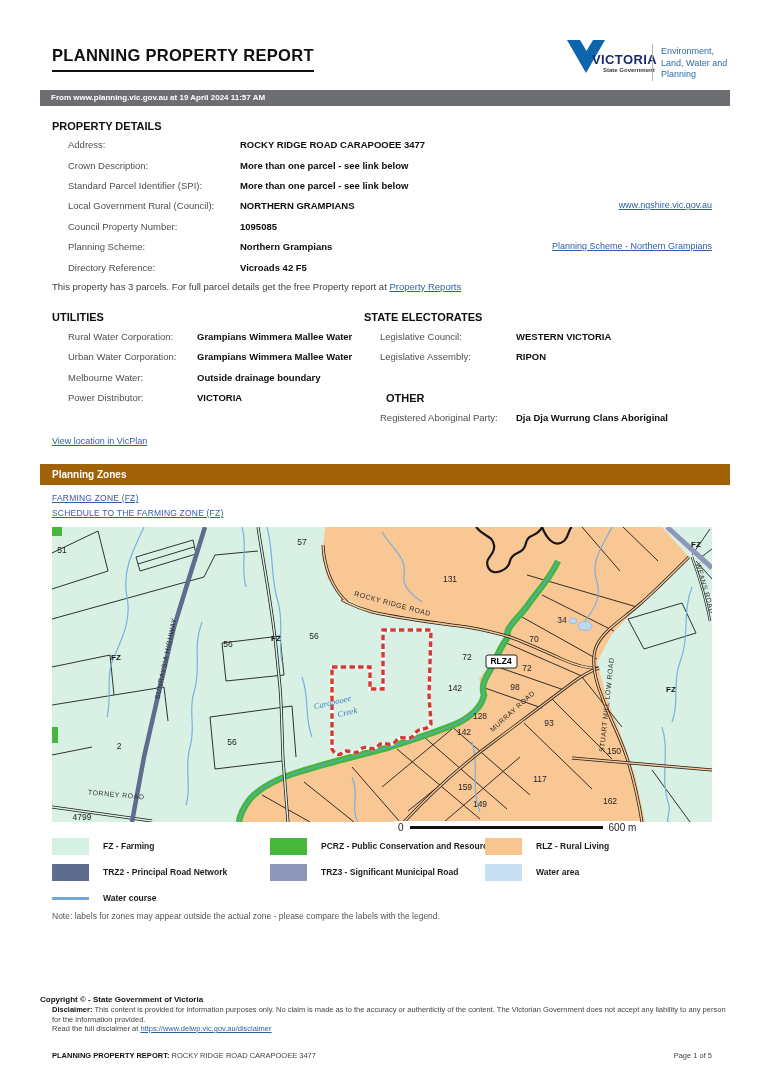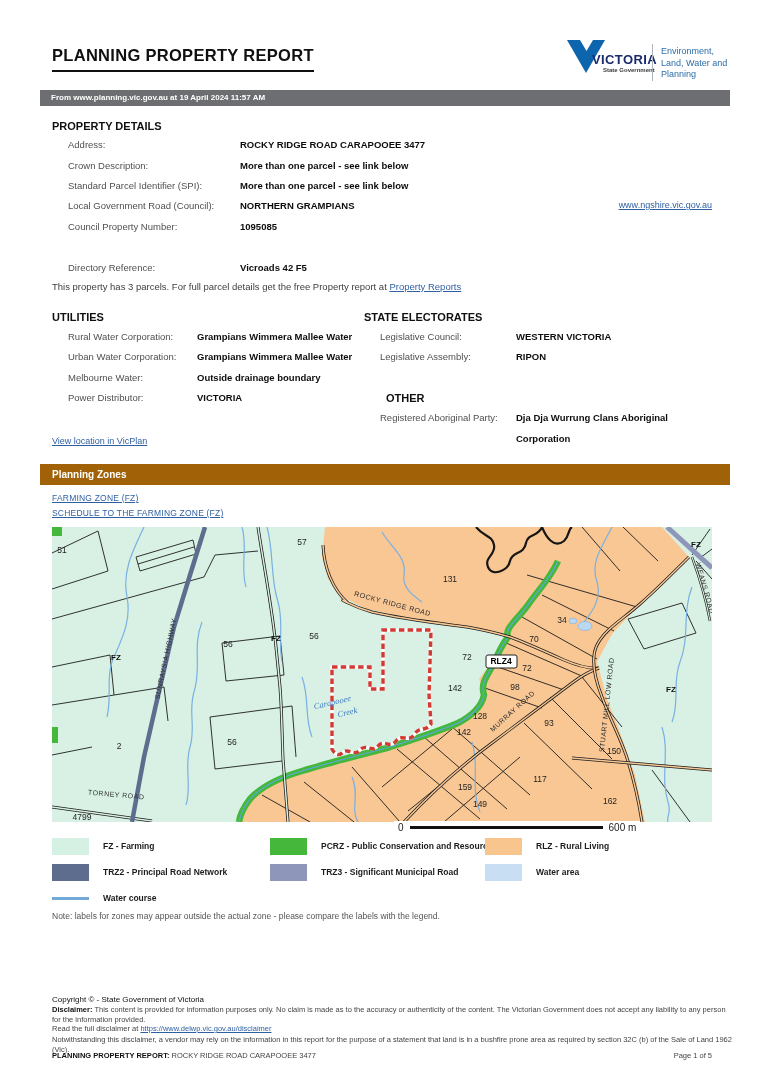--- a/index.html
+++ b/index.html
@@ -48,21 +48,21 @@
   #scalebar{left:394px;top:821px;display:flex;align-items:center;background:#fff;
             font-size:10px;color:#222;padding:1px 4px;}
   #scale-line{width:193px;height:2.5px;background:#111;margin:0 6px;}
   
   .leg-item{position:absolute;height:17px;}
   .leg-sw{position:absolute;width:37px;height:17px;}
   .leg-lb{position:absolute;left:51px;top:0;font-size:8.5px;font-weight:bold;color:#1c1c1c;
           line-height:17px;white-space:nowrap;}
   #leg-note{left:52px;top:911px;font-size:8.5px;color:#555;}
   
-  #f-copy{left:52px;top:995px;font-size:8px;font-weight:normal;color:#101010;}
+  #f-copy{left:40px;top:995px;font-size:8px;font-weight:bold;color:#101010;}
   .ftxt{font-size:7.5px;color:#454545;line-height:9.5px;}
   #f-disc{left:52px;top:1005px;width:680px;}
   #f-vendor{left:52px;top:1035px;width:680px;}
   #f-bottom{left:52px;top:1051px;font-size:7.5px;color:#444;}
   #f-page{right:52px;top:1051px;font-size:7.5px;color:#444;}
   b.inl{color:#101010;}
 </style>
 </head>
 <body>
 
@@ -85,27 +85,32 @@
   </div>
   <div class="prow" style="top:160px;">
     <span class="lbl">Crown Description:</span>
     <span class="val">More than one parcel - see link below</span>
   </div>
   <div class="prow" style="top:180px;">
     <span class="lbl">Standard Parcel Identifier (SPI):</span>
     <span class="val">More than one parcel - see link below</span>
   </div>
   <div class="prow" style="top:200px;">
-    <span class="lbl">Local Government Road (Council):</span>
+    <span class="lbl">Local Government Rural (Council):</span>
     <span class="val">NORTHERN GRAMPIANS</span>
     <span class="abs rlink lnk" style="top:0;">www.ngshire.vic.gov.au</span>
   </div>
   <div class="prow" style="top:221px;">
     <span class="lbl">Council Property Number:</span>
     <span class="val">1095085</span>
+  </div>
+  <div class="prow" style="top:241px;">
+    <span class="lbl">Planning Scheme:</span>
+    <span class="val">Northern Grampians</span>
+    <span class="abs rlink lnk" style="top:0;">Planning Scheme - Northern Grampians</span>
   </div>
   <div class="prow" style="top:262px;">
     <span class="lbl">Directory Reference:</span>
     <span class="val">Vicroads 42 F5</span>
   </div>
 
   <div class="abs" id="parcel-note">
     <span>This property has 3 parcels. For full parcel details get the free Property report at </span><span class="lnk">Property Reports</span>
   </div>
 
@@ -135,23 +140,20 @@
   </div>
   <div class="prow urow" style="top:392px;">
     <span class="lbl">Power Distributor:</span>
     <span class="val">VICTORIA</span>
   </div>
 
   <div class="abs h" style="left:364px;top:392px;margin-left:22px;">OTHER</div>
   <div class="prow erow" style="top:412px;">
     <span class="lbl">Registered Aboriginal Party:</span>
     <span class="val">Dja Dja Wurrung Clans Aboriginal</span>
-  </div>
-  <div class="prow erow" style="top:433px;">
-    <span class="val">Corporation</span>
   </div>
 
   <div class="abs lnk" style="left:52px;top:436px;font-size:9px;">View location in VicPlan</div>
 
   <div class="abs" id="pz-bar">Planning Zones</div>
   <div class="abs zlink lnk" style="top:493px;">FARMING ZONE (FZ)</div>
   <div class="abs zlink lnk" style="top:508px;">SCHEDULE TO THE FARMING ZONE (FZ)</div>
 
   <div class="abs" id="map-wrap">
     <svg id="map-svg" viewBox="0 0 660 295" width="660" height="295">
@@ -314,19 +316,18 @@
     <div class="leg-sw" style="background:#72a9d9;height:3px;top:7px;"></div>
     <div class="leg-lb">Water course</div>
   </div>
   <div class="abs" id="leg-note">Note: labels for zones may appear outside the actual zone - please compare the labels with the legend.</div>
 
   <div class="abs" id="f-copy">Copyright © - State Government of Victoria</div>
   <div class="abs ftxt" id="f-disc">
     <b class="inl">Disclaimer:</b><span> This content is provided for information purposes only. No claim is made as to the accuracy or authenticity of the content. The Victorian Government does not accept any liability to any person for the information provided.</span><br>
     <span>Read the full disclaimer at </span><span class="lnk">https://www.delwp.vic.gov.au/disclaimer</span>
   </div>
-  <div class="abs ftxt" id="f-vendor">Notwithstanding this disclaimer, a vendor may rely on the information in this report for the purpose of a statement that land is in a bushfire prone area as required by section 32C (b) of the Sale of Land 1962 (Vic).</div>
   <div class="abs" id="f-bottom">
     <b class="inl">PLANNING PROPERTY REPORT:</b><span> ROCKY RIDGE ROAD CARAPOOEE 3477</span>
   </div>
   <div class="abs" id="f-page">Page 1 of 5</div>
 
 </div>
 
 </body></html>

